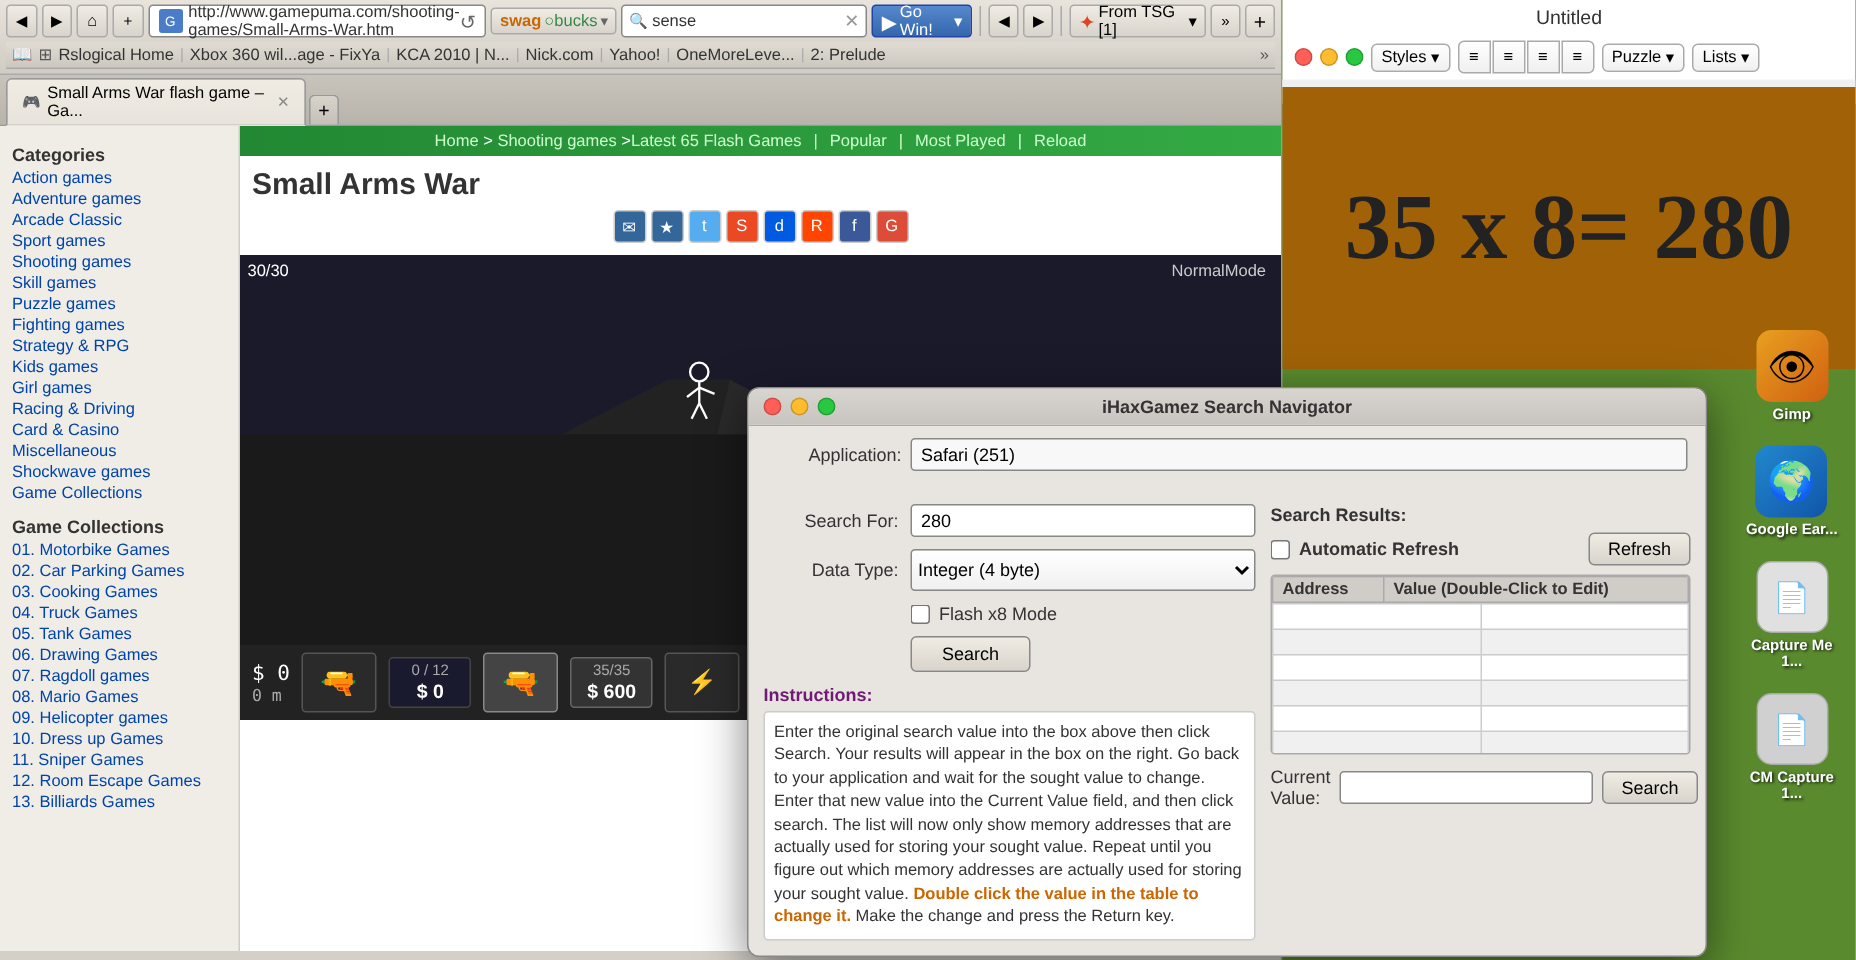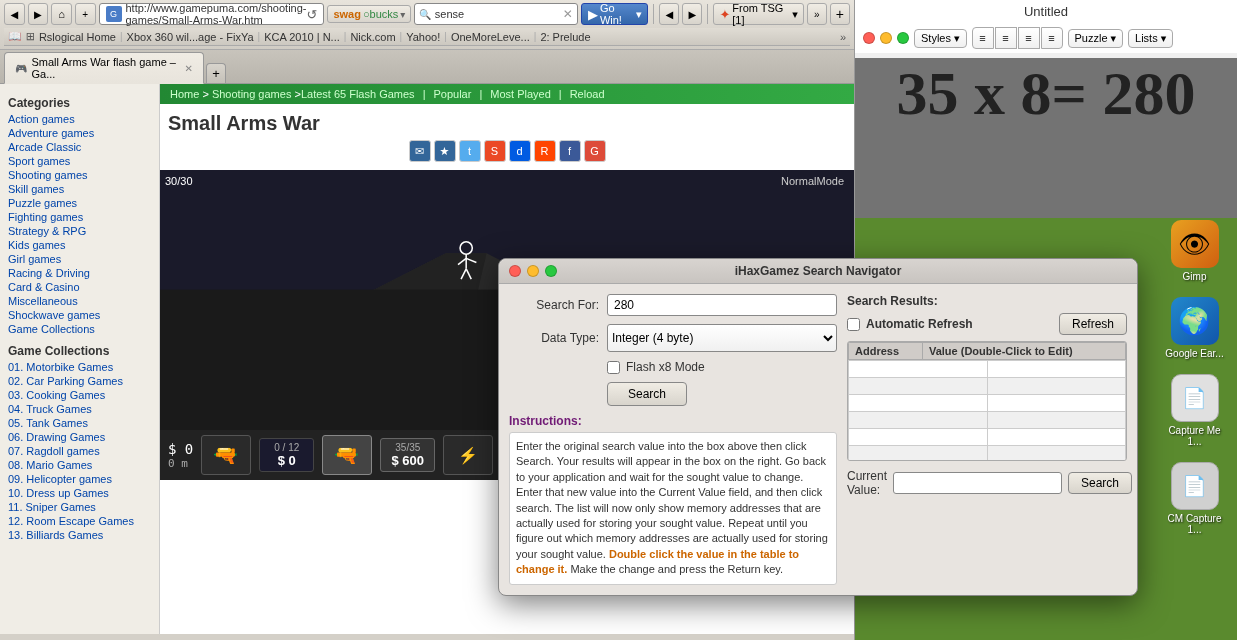--- a/index.html
+++ b/index.html
@@ -293,21 +293,21 @@
       background: white;
       overflow: hidden;
       position: relative;
     }
 
     .page-header {
       background: linear-gradient(to right, #228833, #33aa44);
       padding: 4px 10px;
       display: flex;
       align-items: center;
-      justify-content: flex-start;
+      justify-content: center;
     }
 
     .breadcrumb-nav {
       color: white;
       font-size: 11px;
     }
 
     .breadcrumb-link {
       color: #ccffcc;
       text-decoration: none;
@@ -761,23 +761,24 @@
       position: relative;
       font-size: 8px;
       color: #888;
       overflow: hidden;
     }
 
     .mac-content-area {
       position: absolute;
       top: 58px;
       left: 0; right: 0;
-      height: 160px;
-      background: #737373;
-      display: flex;
+      height: 188px;
+      background: #a16207;
+      display: flex;
+      align-items: center;
       justify-content: center;
     }
 
     .mac-formula {
       font-size: 62px;
       font-weight: bold;
       color: #222;
       font-family: 'Times New Roman', serif;
     }
 
@@ -806,20 +807,21 @@
       font-size: 28px;
     }
 
     .desktop-icon-label {
       font-size: 10px;
       color: white;
       text-shadow: 1px 1px 2px rgba(0,0,0,0.8);
       text-align: center;
       max-width: 65px;
       word-break: break-word;
+      font-weight: bold;
     }
 
     .gimp-icon { background: linear-gradient(135deg, #e8a020, #d06010); }
     .google-earth-icon { background: linear-gradient(135deg, #2288cc, #1155aa); }
 
     .table-container {
       border: 1px solid #aaa;
       border-radius: 3px;
       overflow: hidden;
       margin-bottom: 4px;
@@ -1053,20 +1055,26 @@
 </div>
 
 <div class="ihax-dialog">
   <div class="ihax-titlebar">
     <div class="window-btn win-close"></div>
     <div class="window-btn win-min"></div>
     <div class="window-btn win-max"></div>
     <span class="ihax-title">iHaxGamez Search Navigator</span>
   </div>
 
+  <div style="padding: 8px 12px 4px;">
+    <div class="app-row">
+      <span class="app-label">Application:</span>
+      <div class="app-display">Safari (251)</div>
+    </div>
+  </div>
 
   <div class="ihax-body">
 
     <div class="ihax-left">
 
       <div class="form-row">
         <span class="form-label">Search For:</span>
         <input class="form-input" type="text" value="280" style="">
       </div>
 

